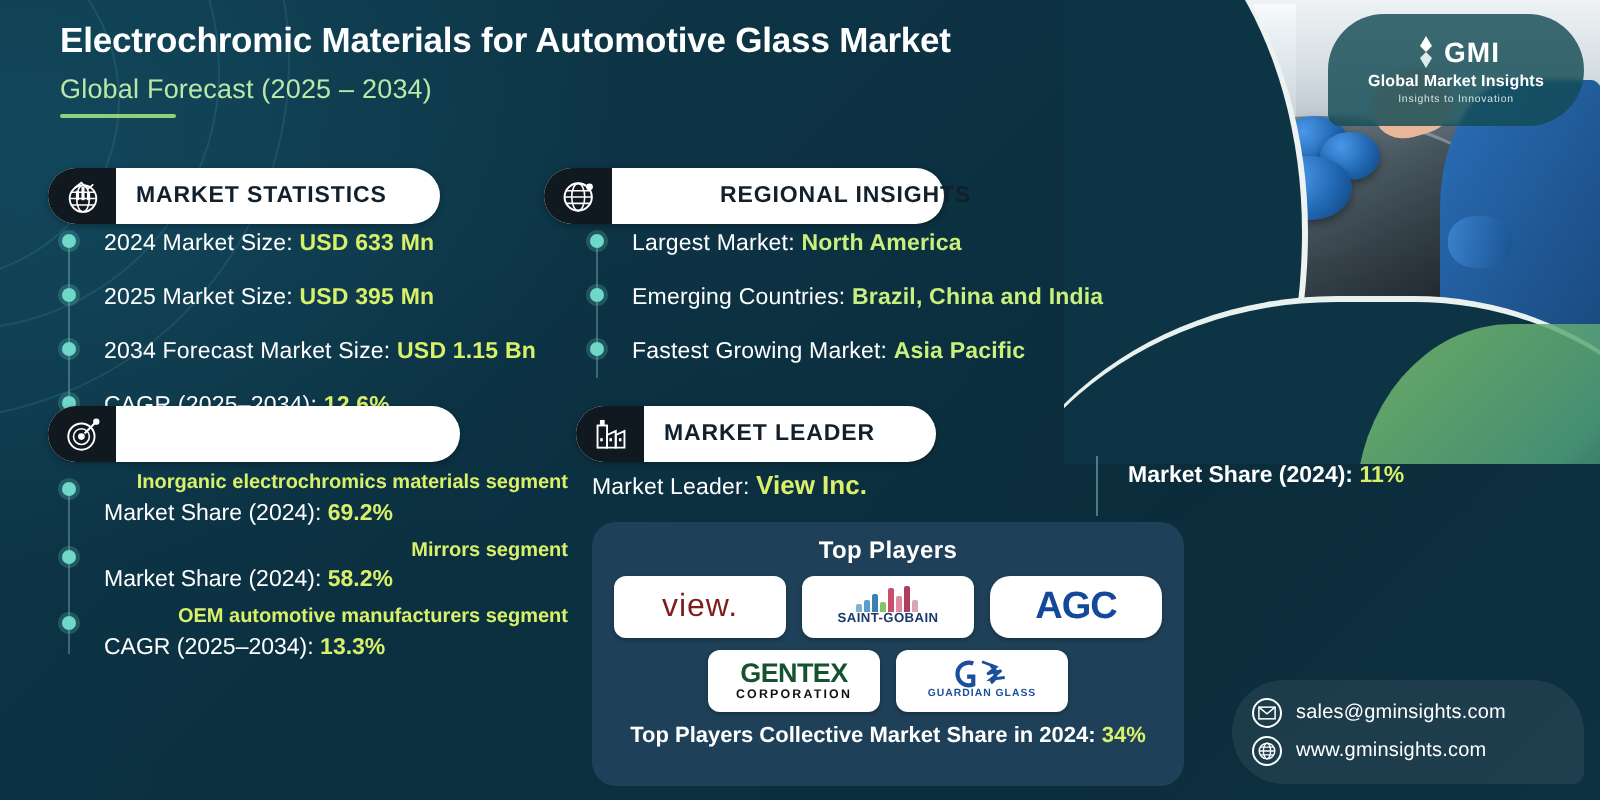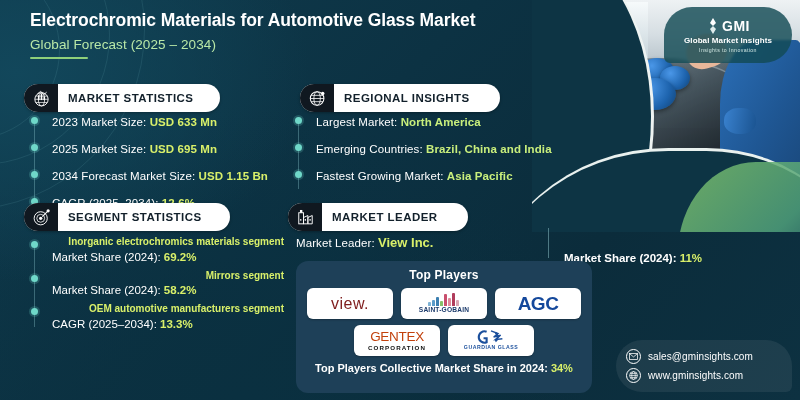--- a/index.html
+++ b/index.html
@@ -153,21 +153,21 @@
     border-radius:14px 0 0 14px;
     display:flex; align-items:center; justify-content:center;
     flex:0 0 34px;
   }
   .pill .badge svg { width:19px; height:19px; }
   .pill .ptext {
     color:#12202b; font-size:11.5px; font-weight:bold;
     letter-spacing:0.45px; padding:0 14px 0 10px; white-space:nowrap;
   }
   #pill-market-stats  { left:24px;  top:84px;  width:196px; }
-  #pill-regional      { left:300px; top:84px;  width:200px; }
+  #pill-regional      { left:272px; top:84px;  width:200px;gap:44px; }
   #pill-segment-stats { left:24px;  top:203px; width:206px; }
   #pill-market-leader { left:288px; top:203px; width:180px; }
 
   
   .stat-list { position:absolute; }
   .stat-list .timeline {
     position:absolute; left:0; top:8px; bottom:10px; width:1px;
     background:rgba(150,210,215,0.35);
   }
   .row { position:relative; padding-left:18px; margin-bottom:9px; }
@@ -194,21 +194,21 @@
   .leader-line {
     position:absolute; left:296px; top:235px;
     color:#ffffff; font-size:11.5px;
   }
   .leader-line .val { font-size:13px; }
   .share-divider {
     position:absolute; left:548px; top:228px; width:1px; height:30px;
     background:rgba(160,215,220,0.45);
   }
   .share-line {
-    position:absolute; left:564px; top:252px;
+    position:absolute; left:564px; top:232px;
     color:#ffffff; font-size:11.5px; font-weight:bold;
   }
 
   
   .players-panel {
     position:absolute; left:296px; top:261px; width:296px; height:132px;
     background:#1e4058; border-radius:12px;
     padding:7px 10px 8px;
   }
   .players-title {
@@ -216,35 +216,35 @@
     margin-bottom:6px; letter-spacing:0.2px;
   }
   .logo-row { display:flex; justify-content:center; gap:8px; margin-bottom:6px; }
   .logo-tile {
     background:#fff; border-radius:6px; height:31px;
     display:flex; align-items:center; justify-content:center;
     box-shadow:0 1px 2px rgba(0,0,0,0.25);
   }
   .logo-tile.w1 { width:86px; }
   .logo-tile.w2 { width:86px; }
-  .logo-tile.w3 { width:86px; }
+  .logo-tile.w3 { width:86px;border-radius:10px; }
   .lg-view {
     color:#7f1d1d; font-size:16px; letter-spacing:0.5px; font-weight:500;
   }
   .lg-sg { display:flex; flex-direction:column; align-items:center; line-height:1; }
   .lg-sg .sg-city { display:flex; align-items:flex-end; gap:1px; height:13px; }
   .lg-sg .sg-city i { display:block; width:3px; border-radius:1px 1px 0 0; }
   .lg-sg .sg-name {
     font-size:6.6px; font-weight:bold; color:#1b3a6b; letter-spacing:0.2px; margin-top:1.5px;
   }
   .lg-agc {
     font-size:19px; font-weight:bold; color:#14489b; letter-spacing:-0.5px;
   }
   .lg-gentex { display:flex; flex-direction:column; align-items:center; line-height:1; }
-  .lg-gentex .g1 { font-size:13.5px; font-weight:normal; color:#c2410c; letter-spacing:-0.3px; }
+  .lg-gentex .g1 { font-size:13.5px; font-weight:bold; color:#14532d; letter-spacing:-0.3px; }
   .lg-gentex .g2 { font-size:6.2px; font-weight:bold; color:#111; letter-spacing:1.1px; margin-top:1px; }
   .lg-guardian { display:flex; flex-direction:column; align-items:center; line-height:1; }
   .lg-guardian .gg-name {
     font-size:5.2px; font-weight:bold; color:#1b4f9c; letter-spacing:0.5px; margin-top:1px; text-align:center;
   }
   .players-footer {
     text-align:center; color:#ffffff; font-size:11px; font-weight:bold; margin-top:3px;
   }
   .players-footer .val { color:#d9f06a;text-align:center; }
 
@@ -328,25 +328,25 @@
         <path d="M7 6 L11 3 L15 7 L18.5 4" stroke="#fff" stroke-width="1.1" fill="none"></path>
       </svg>
     </div>
     <div class="ptext">MARKET STATISTICS</div>
   </div>
 
   <div class="stat-list" id="list-market-stats">
     <div class="timeline"></div>
     <div class="row">
       <span class="dot"></span>
-      <span class="lbl">2023 Market Size: </span><span class="lbl val">USD 633 Mn</span>
-    </div>
-    <div class="row">
-      <span class="dot"></span>
-      <span class="lbl">2025 Market Size: </span><span class="lbl val">USD 695 Mn</span>
+      <span class="lbl">2024 Market Size: </span><span class="lbl val">USD 633 Mn</span>
+    </div>
+    <div class="row">
+      <span class="dot"></span>
+      <span class="lbl">2025 Market Size: </span><span class="lbl val">USD 395 Mn</span>
     </div>
     <div class="row">
       <span class="dot"></span>
       <span class="lbl">2034 Forecast Market Size: </span><span class="lbl val">USD 1.15 Bn</span>
     </div>
     <div class="row">
       <span class="dot"></span>
       <span class="lbl">CAGR (2025–2034): </span><span class="lbl val">12.6%</span>
     </div>
   </div>
@@ -382,21 +382,20 @@
   <div class="pill" id="pill-segment-stats">
     <div class="badge">
       <svg viewBox="0 0 24 24">
         <circle cx="11" cy="13" r="8.3" fill="none" stroke="#fff" stroke-width="1.2"></circle>
         <circle cx="11" cy="13" r="5" fill="none" stroke="#fff" stroke-width="1"></circle>
         <circle cx="11" cy="13" r="2.1" fill="#fff"></circle>
         <path d="M13 11 L20 4" stroke="#fff" stroke-width="1.3"></path>
         <circle cx="20.4" cy="3.6" r="2" fill="#fff"></circle>
       </svg>
     </div>
-    <div class="ptext">SEGMENT STATISTICS</div>
   </div>
 
   <div class="stat-list" id="list-segment">
     <div class="timeline"></div>
     <div class="row">
       <span class="dot"></span>
       <div class="seg-name">Inorganic electrochromics materials segment</div>
       <div class="seg-sub"><span>Market Share (2024): </span><span class="val">69.2%</span></div>
     </div>
     <div class="row">

